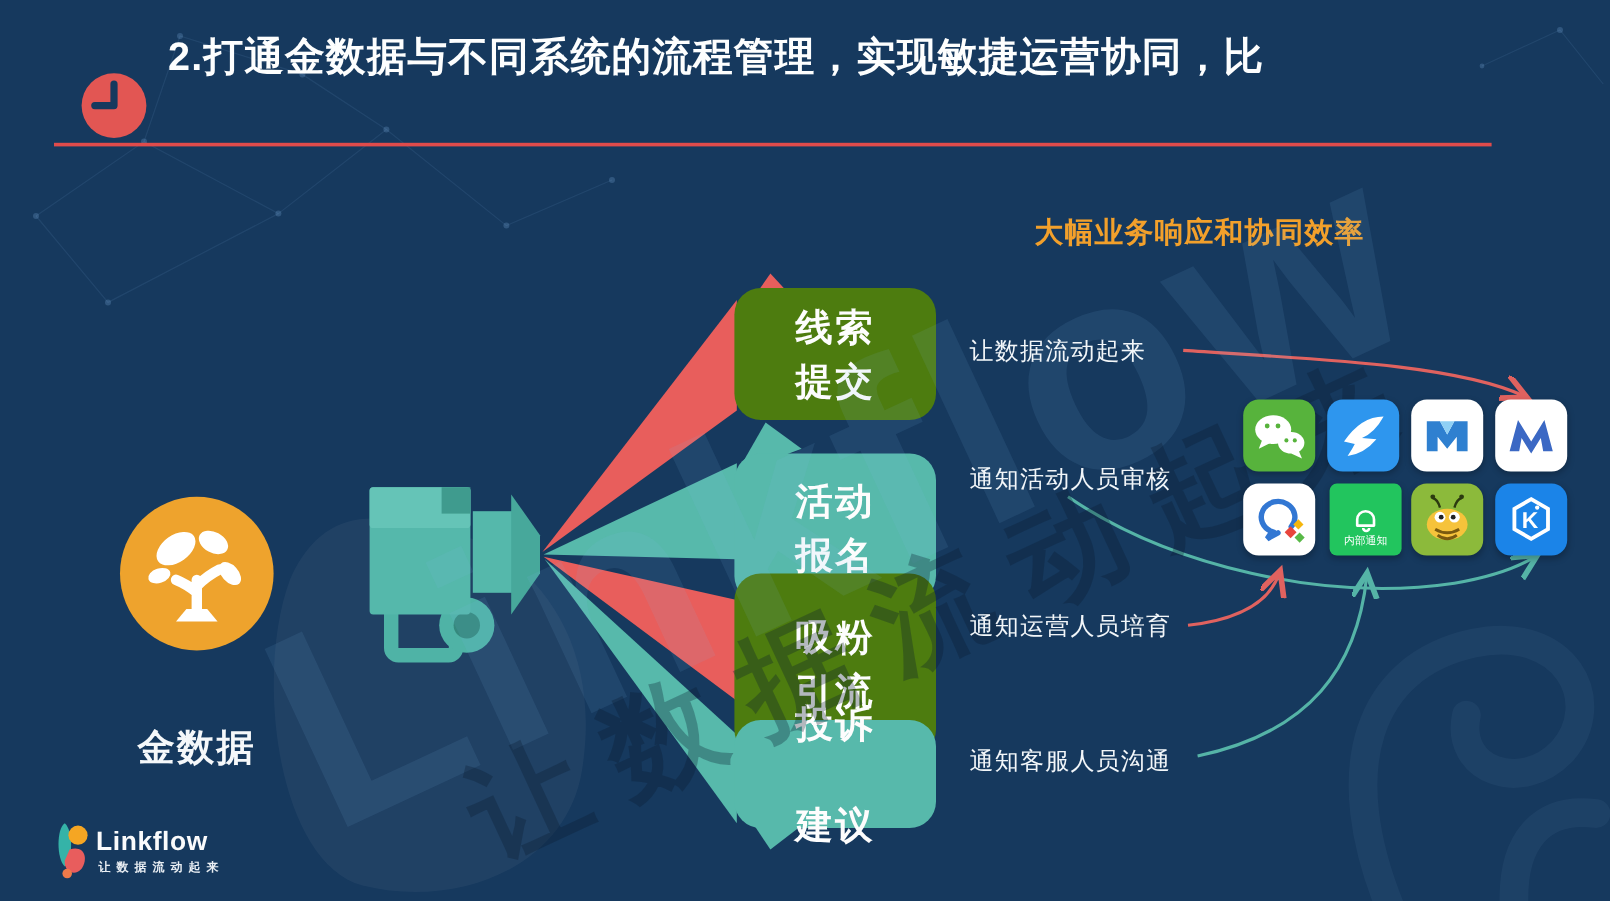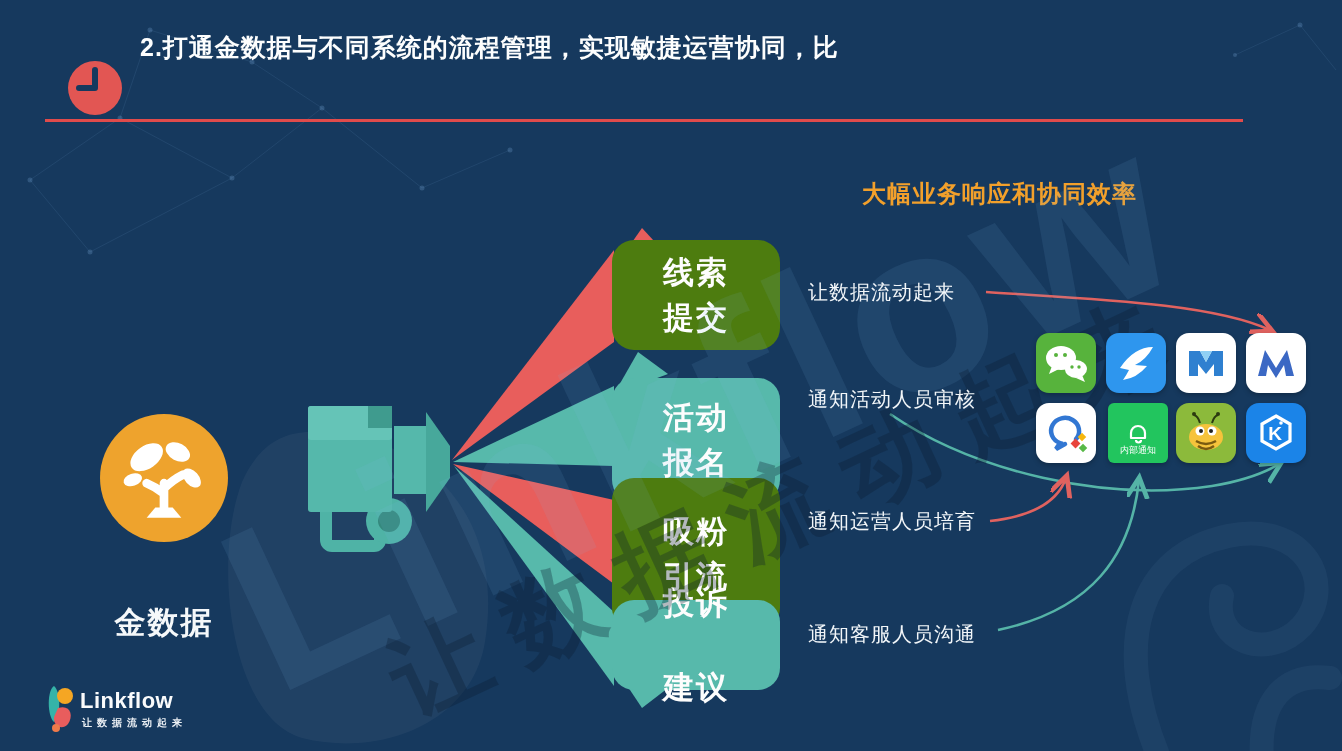--- a/index.html
+++ b/index.html
@@ -13,21 +13,21 @@
   .wm-en{ left:700px; top:408px; transform:translate(-50%,-50%) rotate(-25deg);
           font-size:238px; font-weight:bold; color:rgba(130,185,235,0.10);
           white-space:nowrap; z-index:5; pointer-events:none; letter-spacing:6px;}
   .wm-cn{ left:790px; top:505px; transform:translate(-50%,-50%) rotate(-25deg);
           font-size:96px; font-weight:bold; color:rgba(9,28,48,0.30);
           white-space:nowrap; z-index:5; pointer-events:none; letter-spacing:28px;}
 
   
   .clock{ left:68px; top:61px; width:54px; height:54px; border-radius:50%;
           background:#E25653; z-index:4; }
-  .title{ left:140px; top:24px; width:1110px; color:#FDFEFE; font-size:25px;
+  .title{ left:140px; top:24px; width:1110px; color:#FDFEFE; font-size:33px;
           font-weight:800; line-height:46px; z-index:4; letter-spacing:1px;}
   .rule{ left:45px; top:119px; width:1198px; height:3px; background:#E04B4B; z-index:4; }
 
   
   .jin-circle{ left:100px; top:414px; width:128px; height:128px; border-radius:50%;
                background:#EEA32D; z-index:4; display:flex; align-items:center; justify-content:center; }
   .jin-label{ left:84px; top:602px; width:160px; text-align:center; color:#F5F8FA;
               font-size:31px; font-weight:bold; z-index:4; letter-spacing:2px;}
 
   

